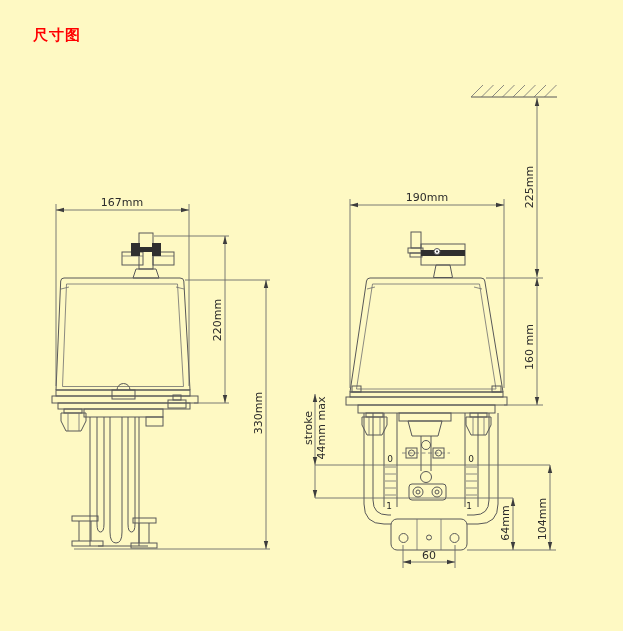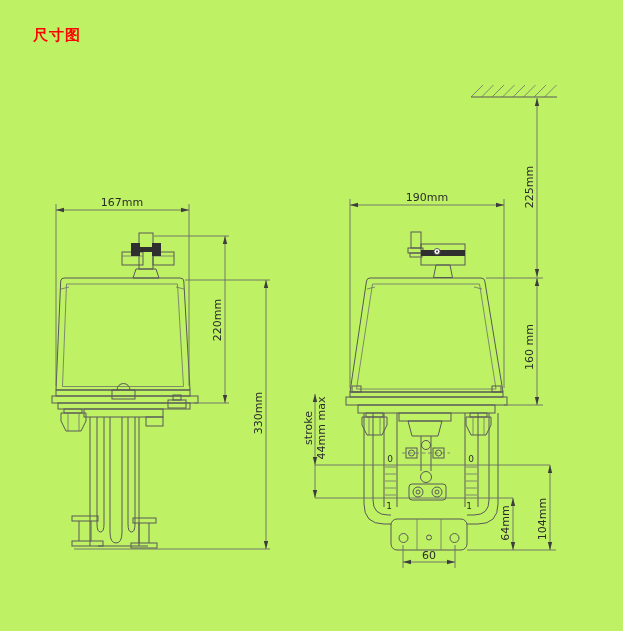--- a/index.html
+++ b/index.html
@@ -1,16 +1,16 @@
 <!DOCTYPE html>
 <html><head>
 <meta charset="utf-8">
 <style>
   html,body{margin:0;padding:0;background:#ffffff;}
-  .page{position:relative;width:623px;height:631px;background:#bef264;overflow:hidden;
+  .page{position:relative;width:623px;height:631px;background:#fef9c3;overflow:hidden;
         font-family:"DejaVu Sans", "Liberation Sans", sans-serif;}
   .title{position:absolute;left:33px;top:26px;font-size:15px;font-weight:bold;
          color:#ff0000;letter-spacing:1px;font-family:"DejaVu Sans", sans-serif;}
   svg{position:absolute;left:0;top:0;}
   .obj{fill:none;stroke:#585858;stroke-width:1;}
   .obj2{fill:none;stroke:#6e6e6e;stroke-width:0.8;}
   .solid{fill:#2f2f2f;stroke:none;}
   .whitefill{fill:#ffffff;stroke:#585858;stroke-width:1;}
   .dim{fill:none;stroke:#6b6b6b;stroke-width:0.9;}
   .arr{fill:#3d3d3d;stroke:none;}

